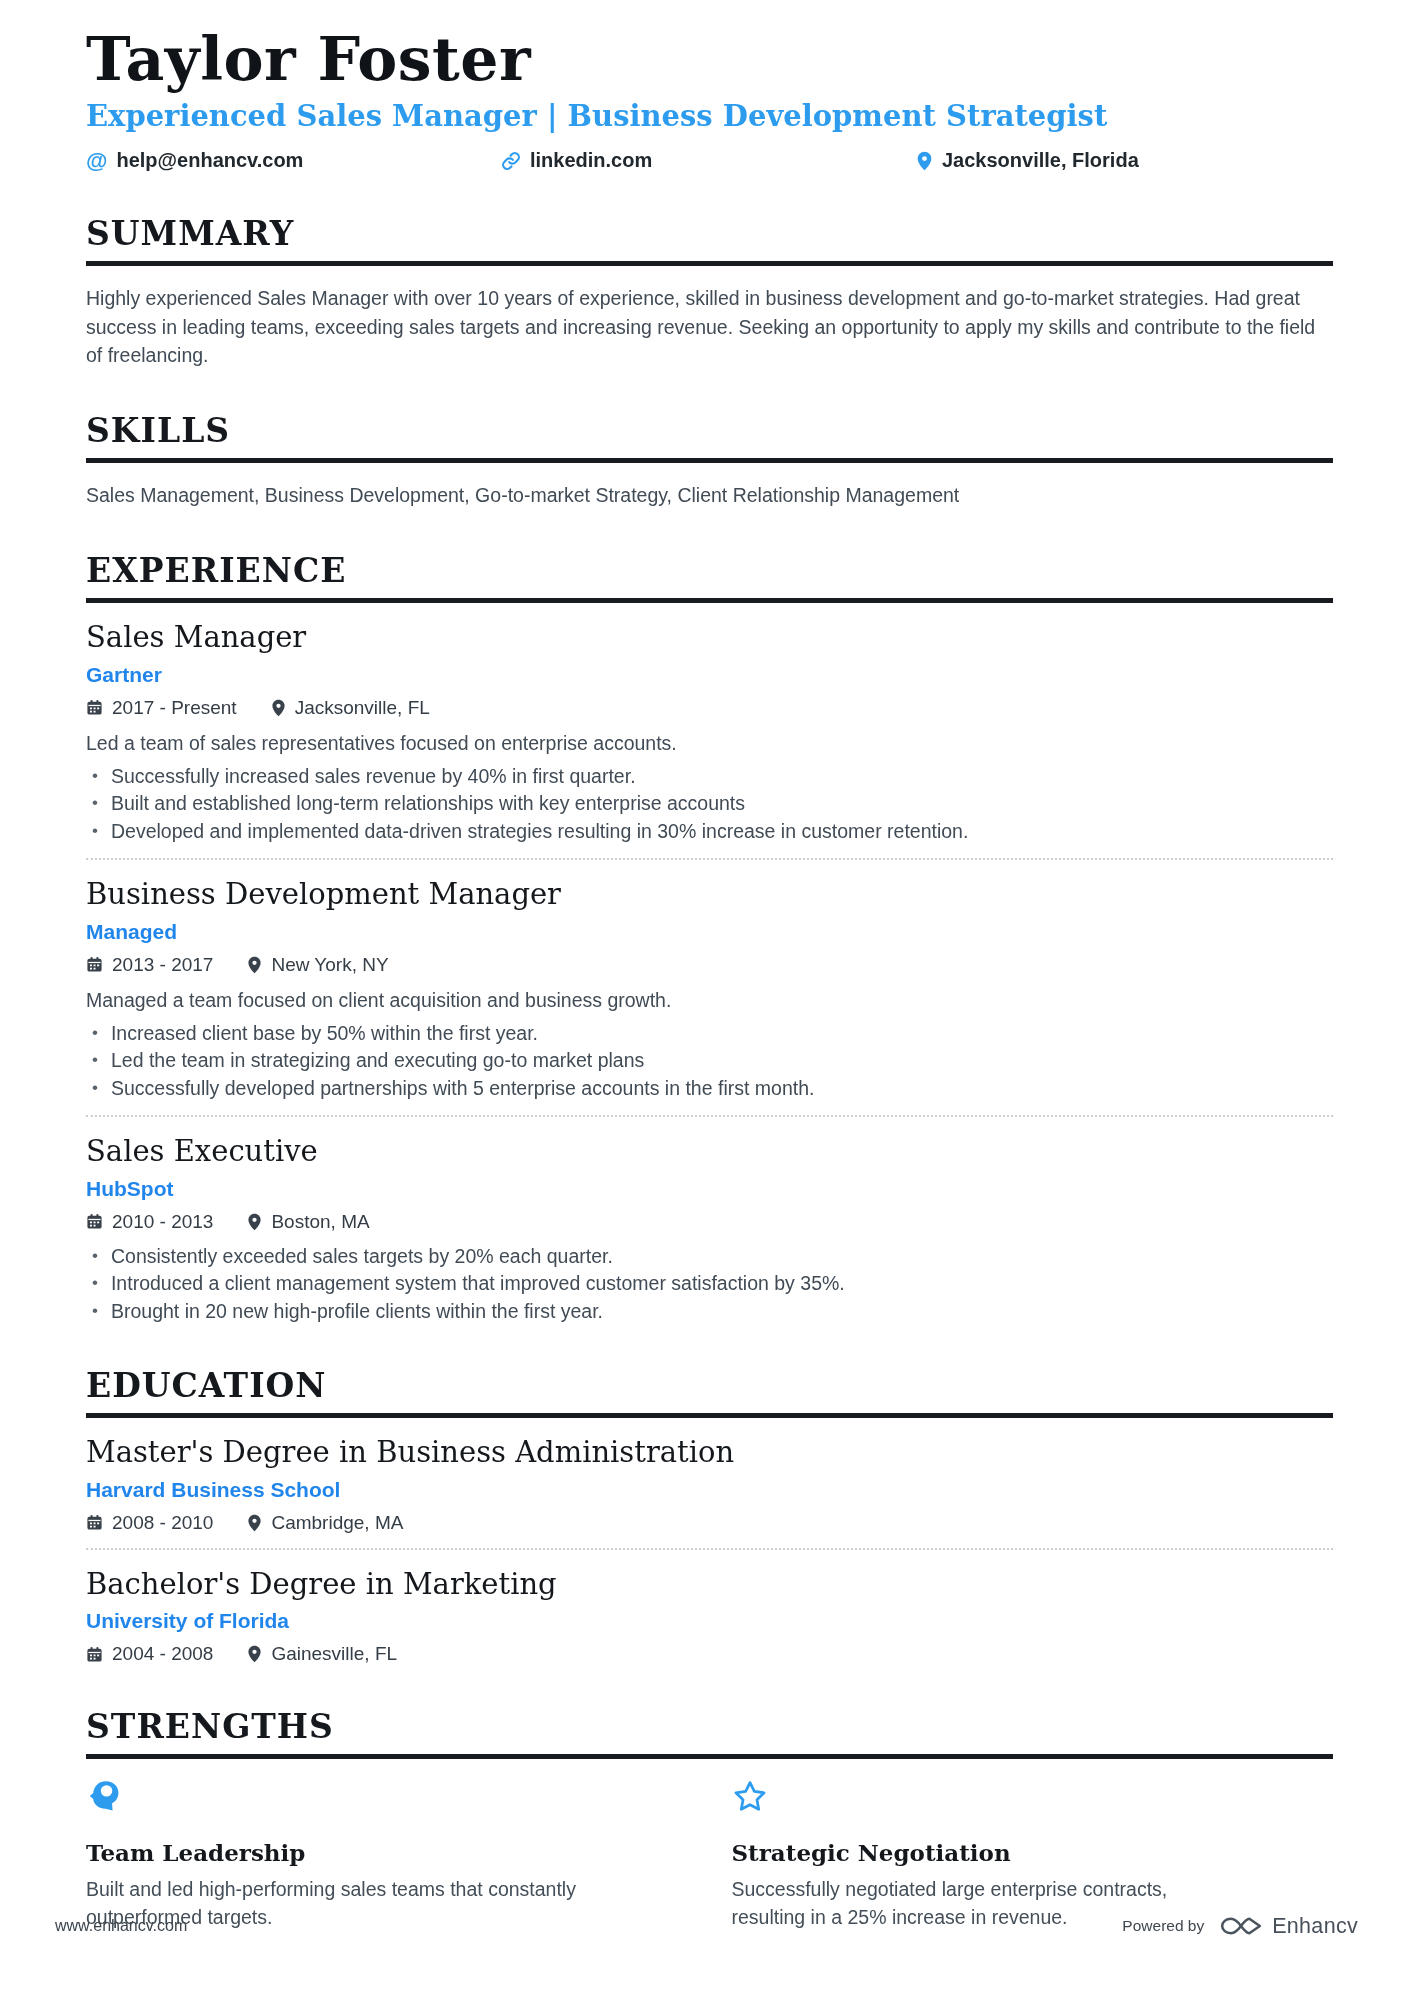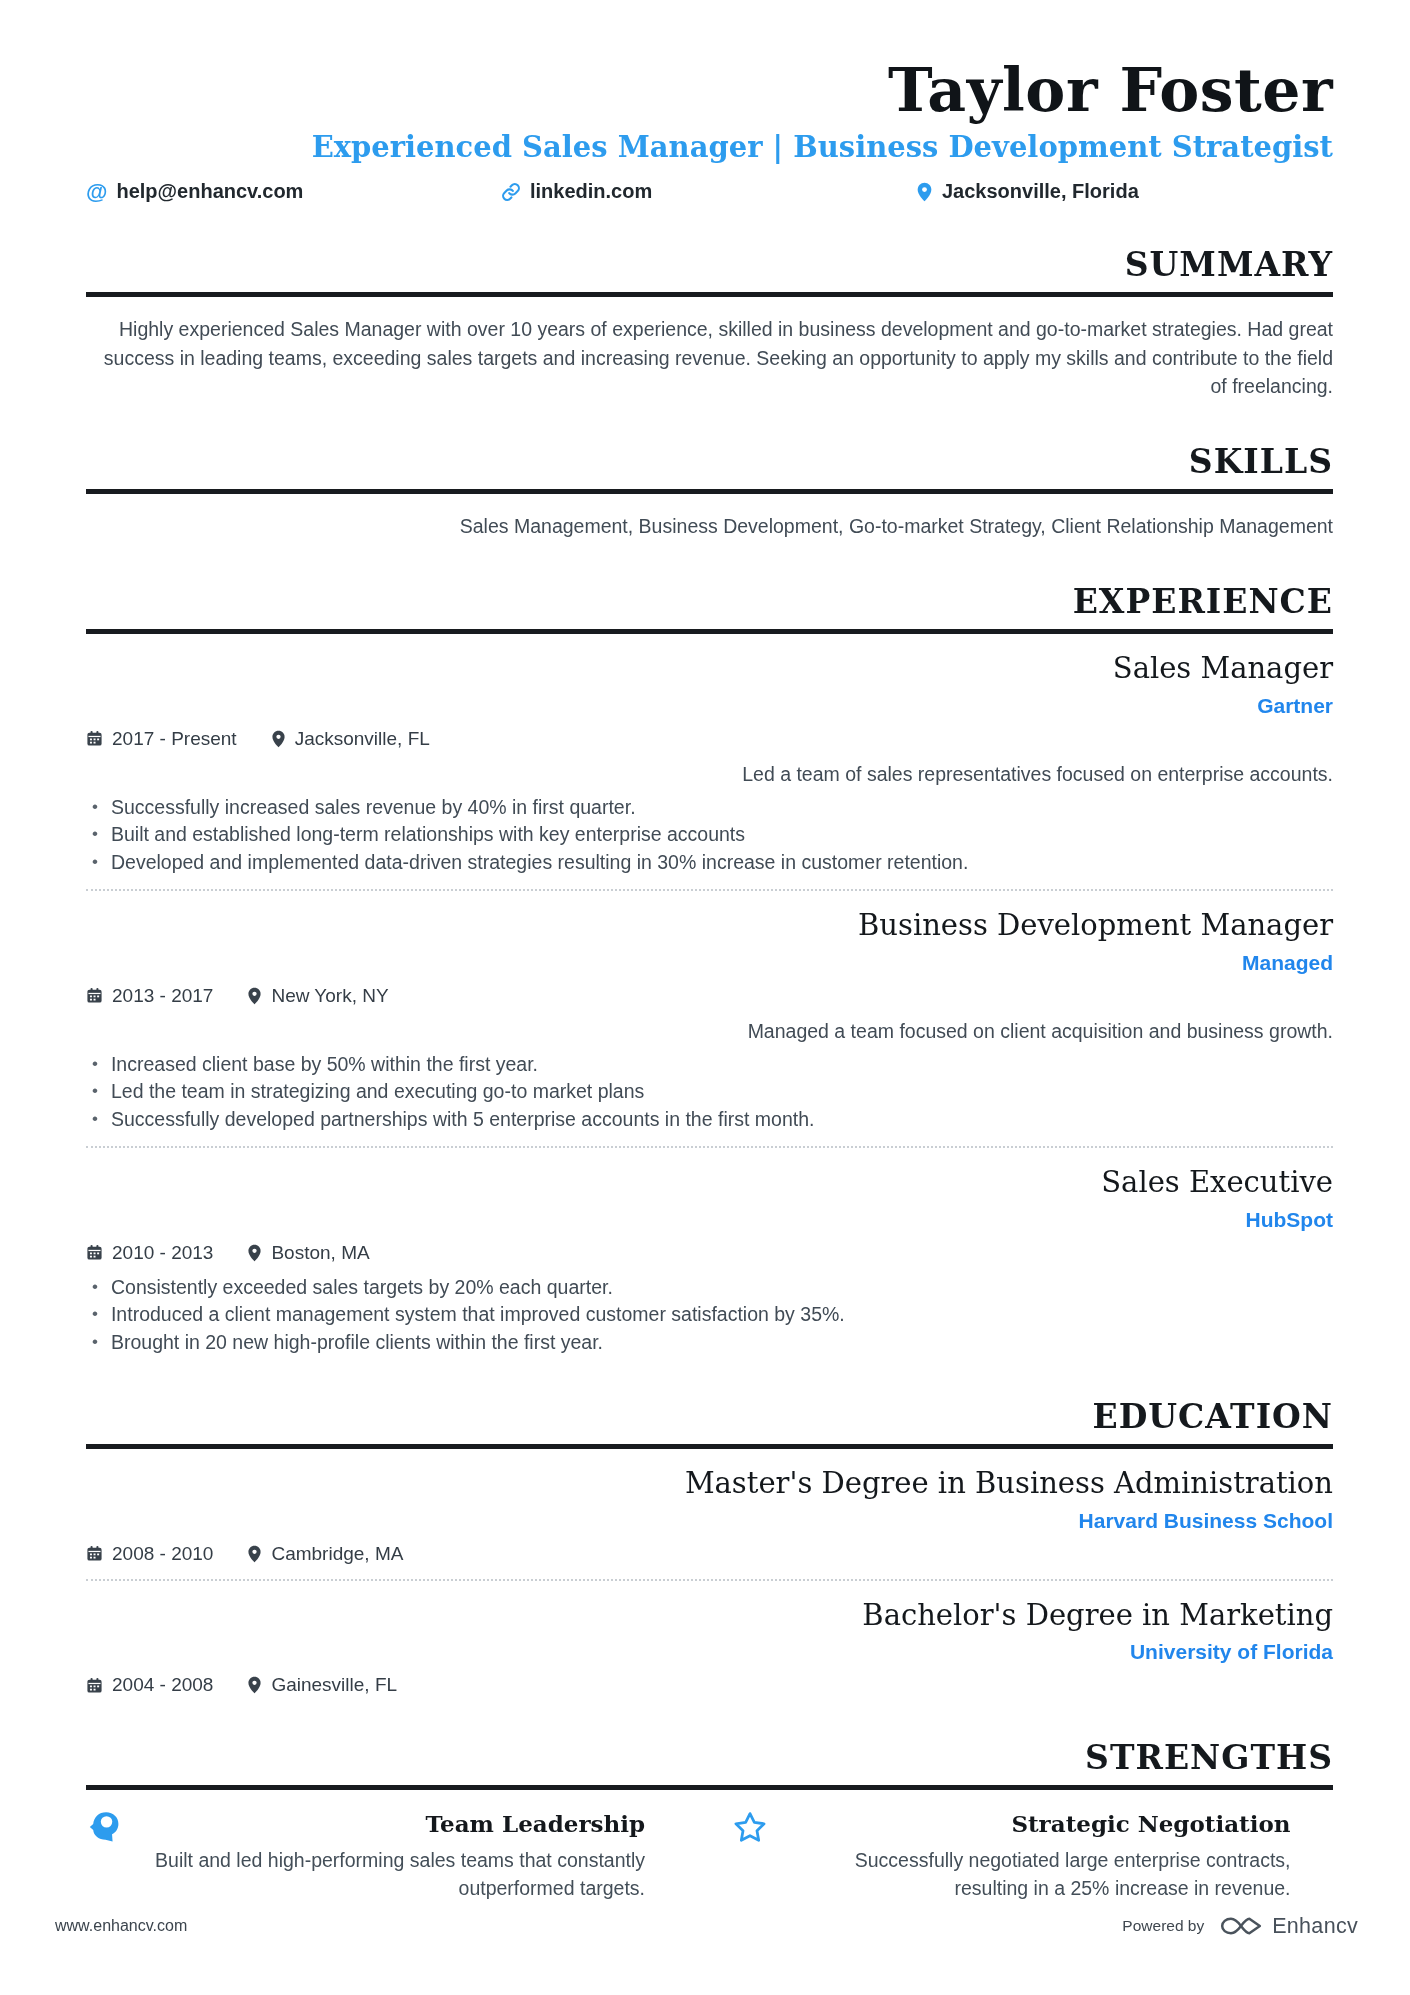--- a/index.html
+++ b/index.html
@@ -2,21 +2,21 @@
 <html><head>
 <meta charset="utf-8">
 <style>
   * { box-sizing: border-box; }
   html,body { margin:0; padding:0; }
   body {
     width:1410px; height:1995px; position:relative; overflow:hidden;
     background:#ffffff; font-family:"Liberation Sans", sans-serif;
     -webkit-font-smoothing:antialiased;
   }
-  .page { padding:58px 77px 0 86px;text-align:right; }
+  .page { padding:27px 77px 0 86px; }
 
   
   .name {
     font-family:"DejaVu Serif", serif; font-weight:700; font-size:60px;
     color:#101418; margin:0 0 8px 0; line-height:1.08; letter-spacing:.5px;
   }
   .headline {
     font-family:"DejaVu Serif", serif; font-weight:700; font-size:29px;
     color:#2d9cee; margin:0 0 16px 0; line-height:1.15;
   }
@@ -46,21 +46,21 @@
   .meta { display:flex; align-items:center; gap:34px; margin:0 0 10px 0; }
   .meta-item { display:flex; align-items:center; gap:9px; font-size:19px; color:#343d46; }
   .desc { margin:0 0 6px 0; }
   .bullets { list-style:none; margin:0; padding:0 0 0 6px; }
   .bullets li { display:flex; gap:13px; font-size:19.5px; line-height:1.36; color:#414b55; margin:1px 0; }
   .dot { color:#5a636c; font-size:17px; line-height:1.55; }
   .dotted { border-bottom:2px dotted #c9ced3; margin:14px 0 18px 0; height:0; }
 
   
   .str-grid { display:grid; grid-template-columns:1fr 1fr; column-gap:44px; margin-top:4px; }
-  .str-item { display:flex; gap:18px; }
+  .str-item { display:flex; gap:18px;flex-direction:column; }
   .str-icon { flex:0 0 36px; padding-top:2px; }
   .str-title {
     font-family:"DejaVu Serif", serif; font-weight:700; font-size:23px;
     color:#14181c; margin:2px 0 10px 0;
   }
   .str-desc { font-size:19.5px; line-height:1.42; color:#434e58; margin:0; max-width:505px; }
 
   
   .footer {
     position:absolute; left:55px; right:52px; top:1912px;

